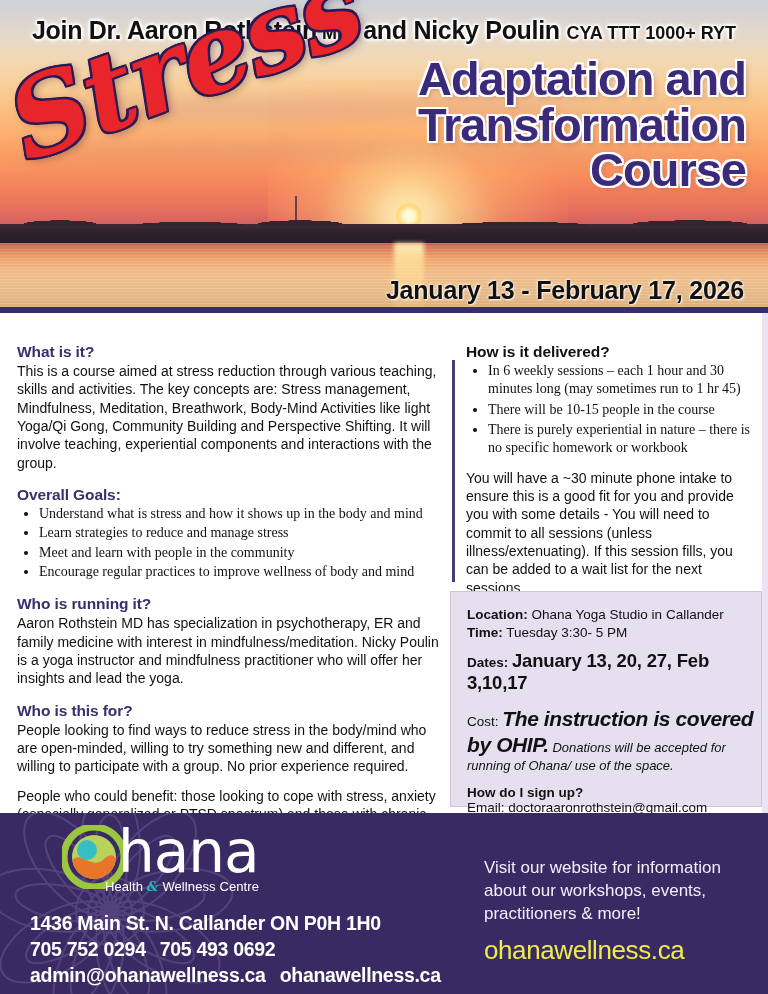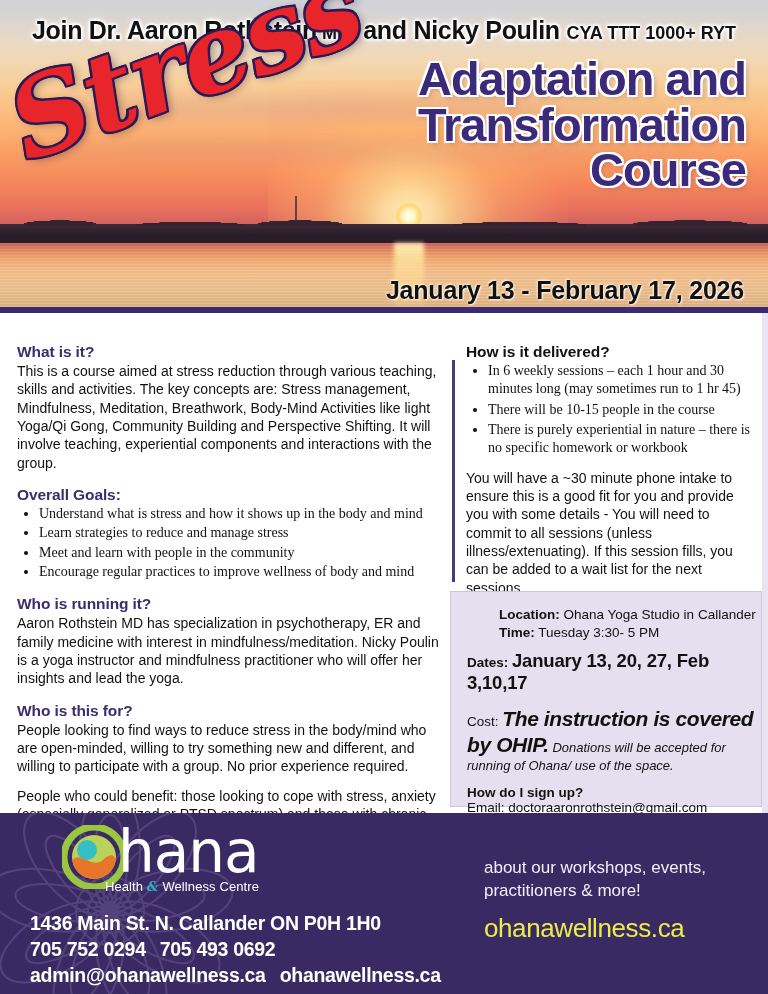--- a/index.html
+++ b/index.html
@@ -141,21 +141,21 @@
   ul.bl li{font-size:14px;line-height:1.31;color:#111;margin:0 0 1px 0;}
   ul.bl.tight li{margin:0 0 2px 0;}
 
   
   .infobox{
     position:absolute;left:450px;top:278px;width:312px;height:216px;
     background:#e5dff0;border:1px solid #cfc4e0;box-sizing:border-box;
     padding:14px 4px 0 16px;
   }
   .ib-line{font-size:13.5px;line-height:1.30;color:#111;margin:0;}
-  .ib-line b{font-weight:bold;margin-left:32px;}
+  .ib-line b{font-weight:bold;}
   .ib-dates{font-size:13.5px;color:#111;margin:9px 0 0 0;line-height:1.2;}
   .ib-dates .big{font-size:18.5px;font-weight:bold;letter-spacing:-.2px;}
   .ib-cost{margin:12px 0 0 0;font-size:13.5px;color:#111;line-height:1.22;}
   .ib-cost .big{font-size:21px;font-weight:bold;font-style:italic;letter-spacing:-.4px;}
   .ib-cost .don{font-size:13px;font-style:italic;}
   .ib-sign{margin:11px 0 0 0;font-size:13.5px;font-weight:bold;color:#111;}
   .ib-email{margin:0;font-size:13.5px;color:#111;}
 
   
   .footer{position:absolute;left:0;top:813px;width:768px;height:181px;background:#3a2a63;overflow:hidden;}
@@ -341,19 +341,20 @@
       <div>1436 Main St. N. Callander ON P0H 1H0</div>
       <div>
         <span>705 752 0294</span><span class="gap"></span><span>705 493 0692</span>
       </div>
       <div>
         <span>admin@ohanawellness.ca</span><span class="gap"></span><span>ohanawellness.ca</span>
       </div>
     </div>
 
     <div class="promo">
+      <div class="pl">Visit our website for information</div>
       <div class="pl">about our workshops, events,</div>
       <div class="pl">practitioners &amp; more!</div>
       <div class="site">ohanawellness.ca</div>
     </div>
   </div>
 
 </div>
 
 </body></html>

